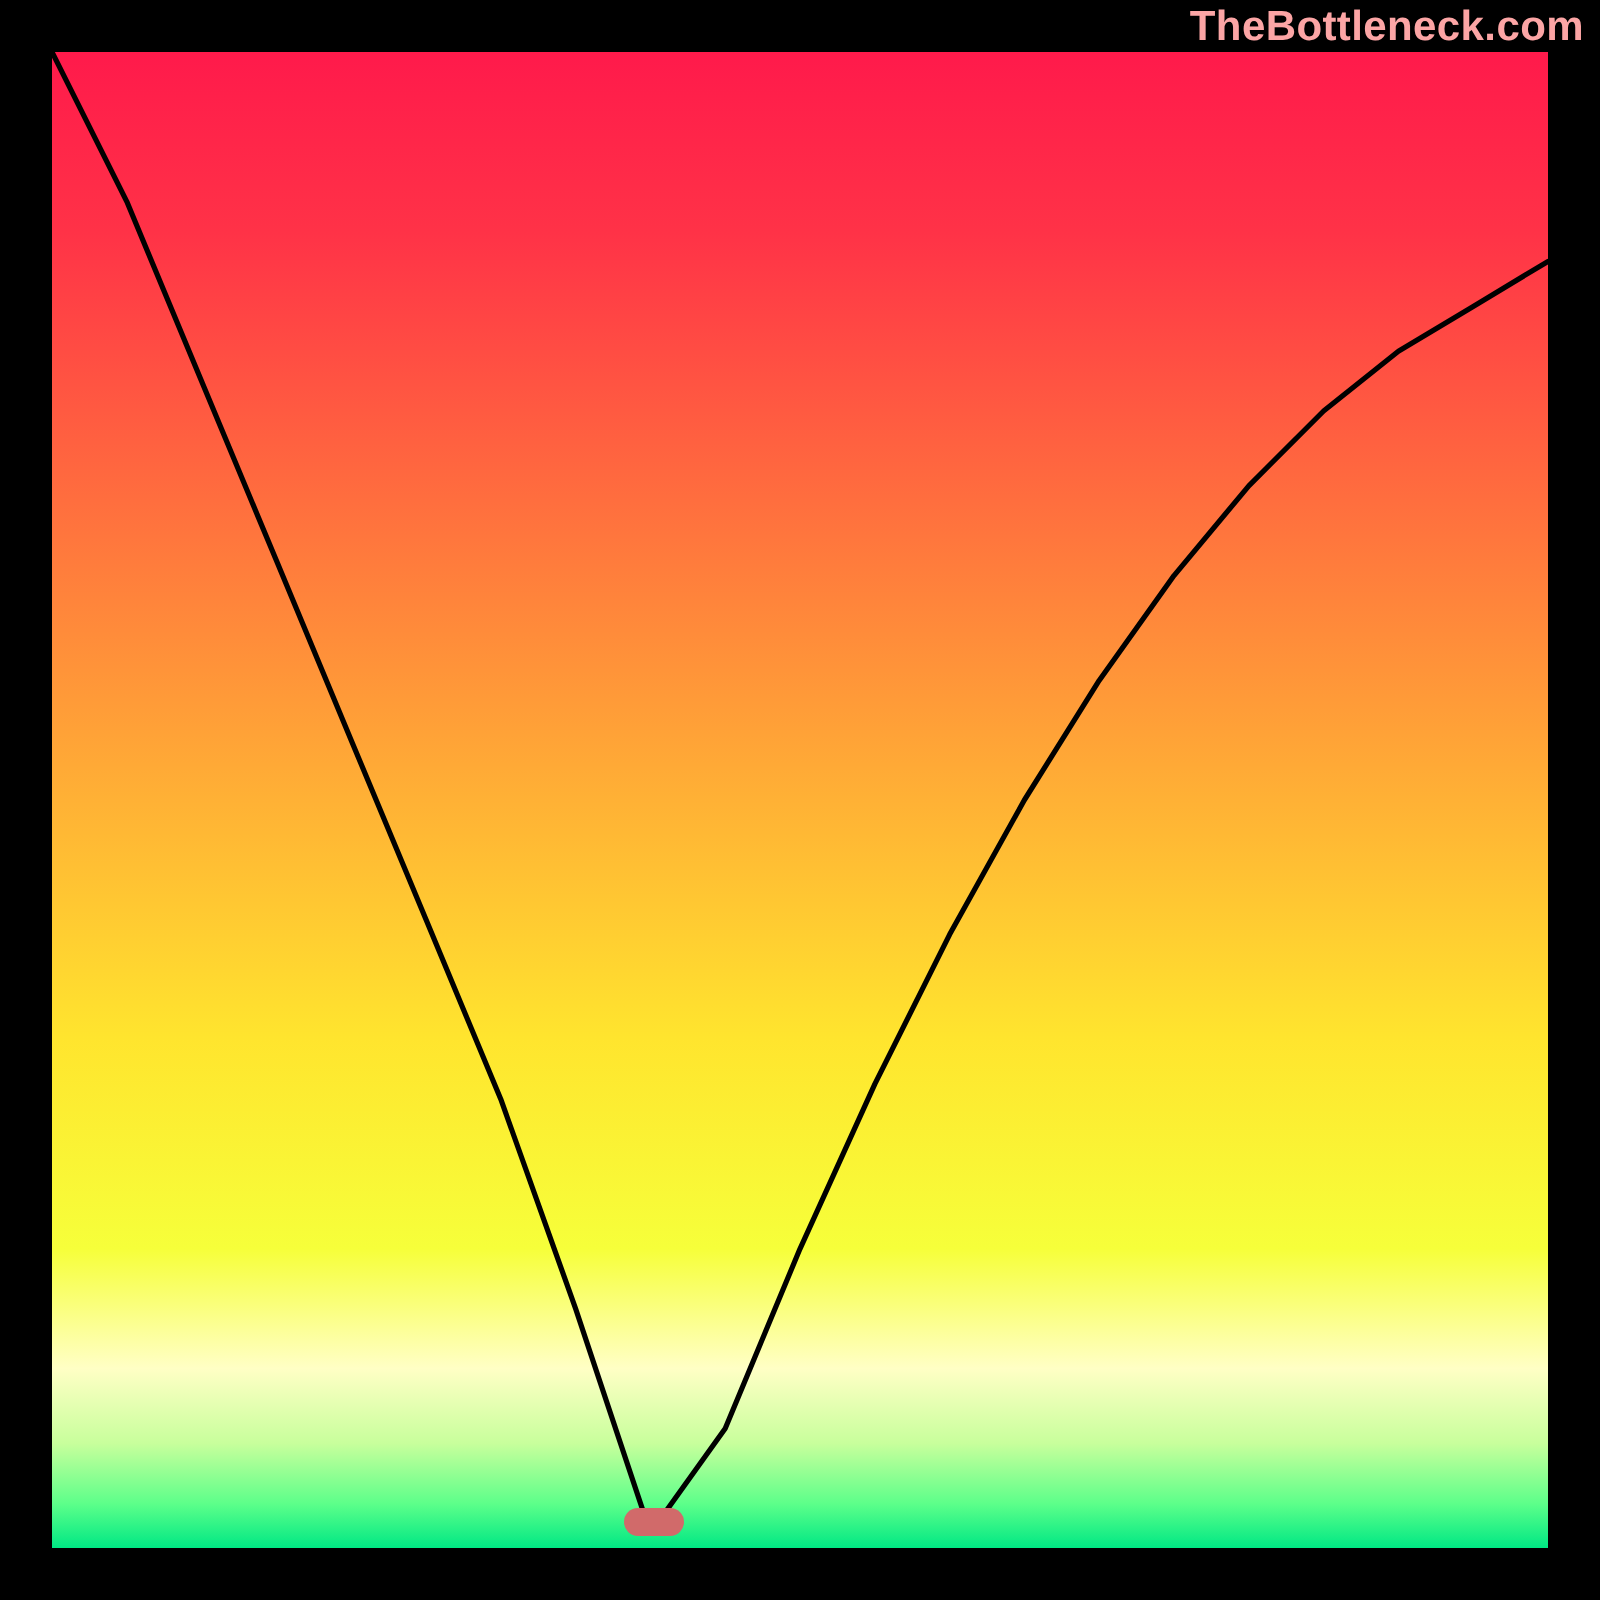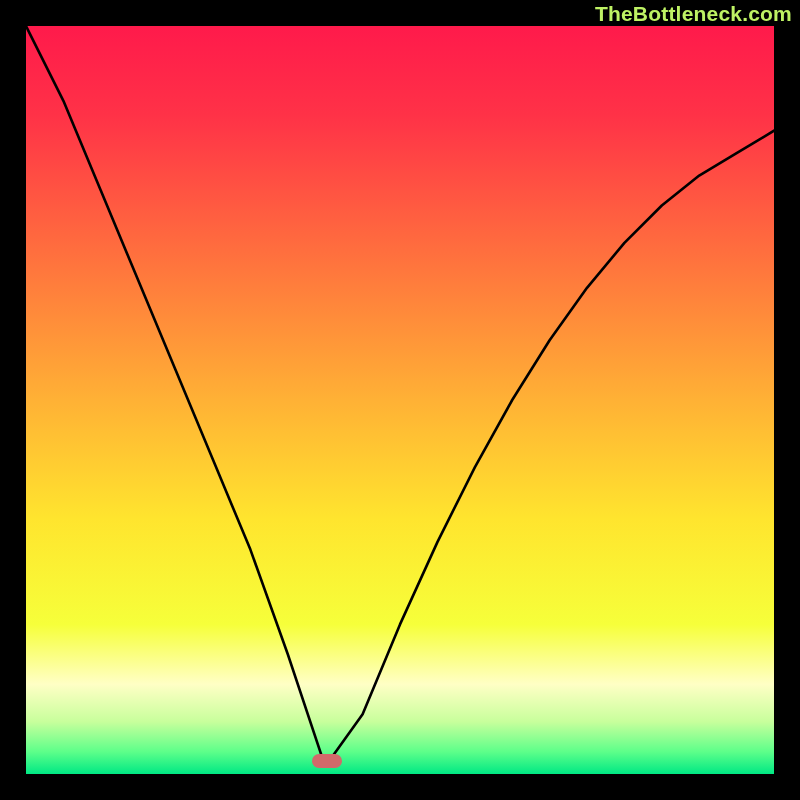--- a/index.html
+++ b/index.html
@@ -44,21 +44,21 @@
     position: absolute;
     border-radius: 7px;
   }
   .watermark {
     position: absolute;
     top: 2px;
     right: 8px;
     font-family: Arial, Helvetica, sans-serif;
     font-size: 21px;
     font-weight: 600;
-    color: #bef264;
+    color: #fca5a5;
     letter-spacing: 0.2px;
   }
 </style>
 </head>
 <body>
 
 <div class="frame">
 
   <div class="plot">
     <svg class="gradient" viewBox="0 0 748 748" preserveAspectRatio="none">

